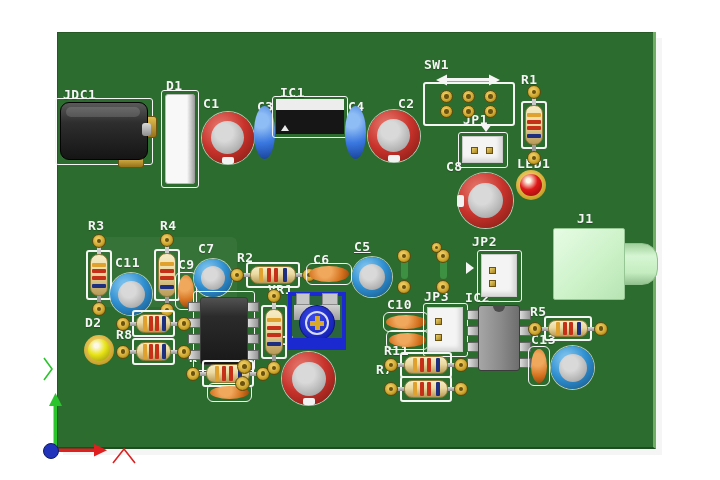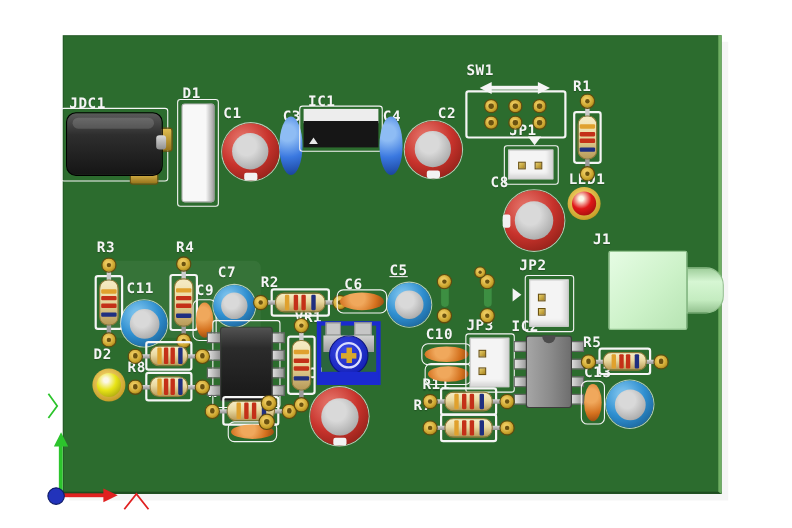--- a/index.html
+++ b/index.html
@@ -50,21 +50,21 @@
         <span class="slabel" style="left: 203px; top: 96px;">C1</span>
         <span class="slabel" style="left: 257px; top: 99px;">C3</span>
         <span class="slabel" style="left: 280px; top: 85px;">IC1</span>
         <span class="slabel" style="left: 348px; top: 99px;">C4</span>
         <span class="slabel" style="left: 354px; top: 96px; margin-left: 44px;">C2</span>
         <span class="slabel" style="left: 424px; top: 57px;">SW1</span>
         <span class="slabel" style="left: 446px; top: 159px;">C8</span>
         <span class="slabel" style="left: 463px; top: 112px;">JP1</span>
         <span class="slabel" style="left: 517px; top: 156px;">LED1</span>
         <span class="slabel" style="left: 521px; top: 72px;">R1</span>
-        <span class="slabel" style="left: 539px; top: 211px;">J1</span>
+        <span class="slabel" style="left: 577px; top: 211px;">J1</span>
         <span class="slabel" style="left: 88px; top: 218px;">R3</span>
         <span class="slabel" style="left: 115px; top: 255px;">C11</span>
         <span class="slabel" style="left: 160px; top: 218px;">R4</span>
         <span class="slabel" style="left: 178px; top: 257px;">C9</span>
         <span class="slabel" style="left: 198px; top: 241px;">C7</span>
         <span class="slabel" style="left: 237px; top: 250px;">R2</span>
         <span class="slabel" style="left: 313px; top: 252px;">C6</span>
         <span class="slabel" style="left: 354px; top: 239px; text-decoration: underline;">C5</span>
         <span class="slabel" style="left: 472px; top: 234px;">JP2</span>
         <span class="slabel" style="left: 387px; top: 297px;">C10</span>

